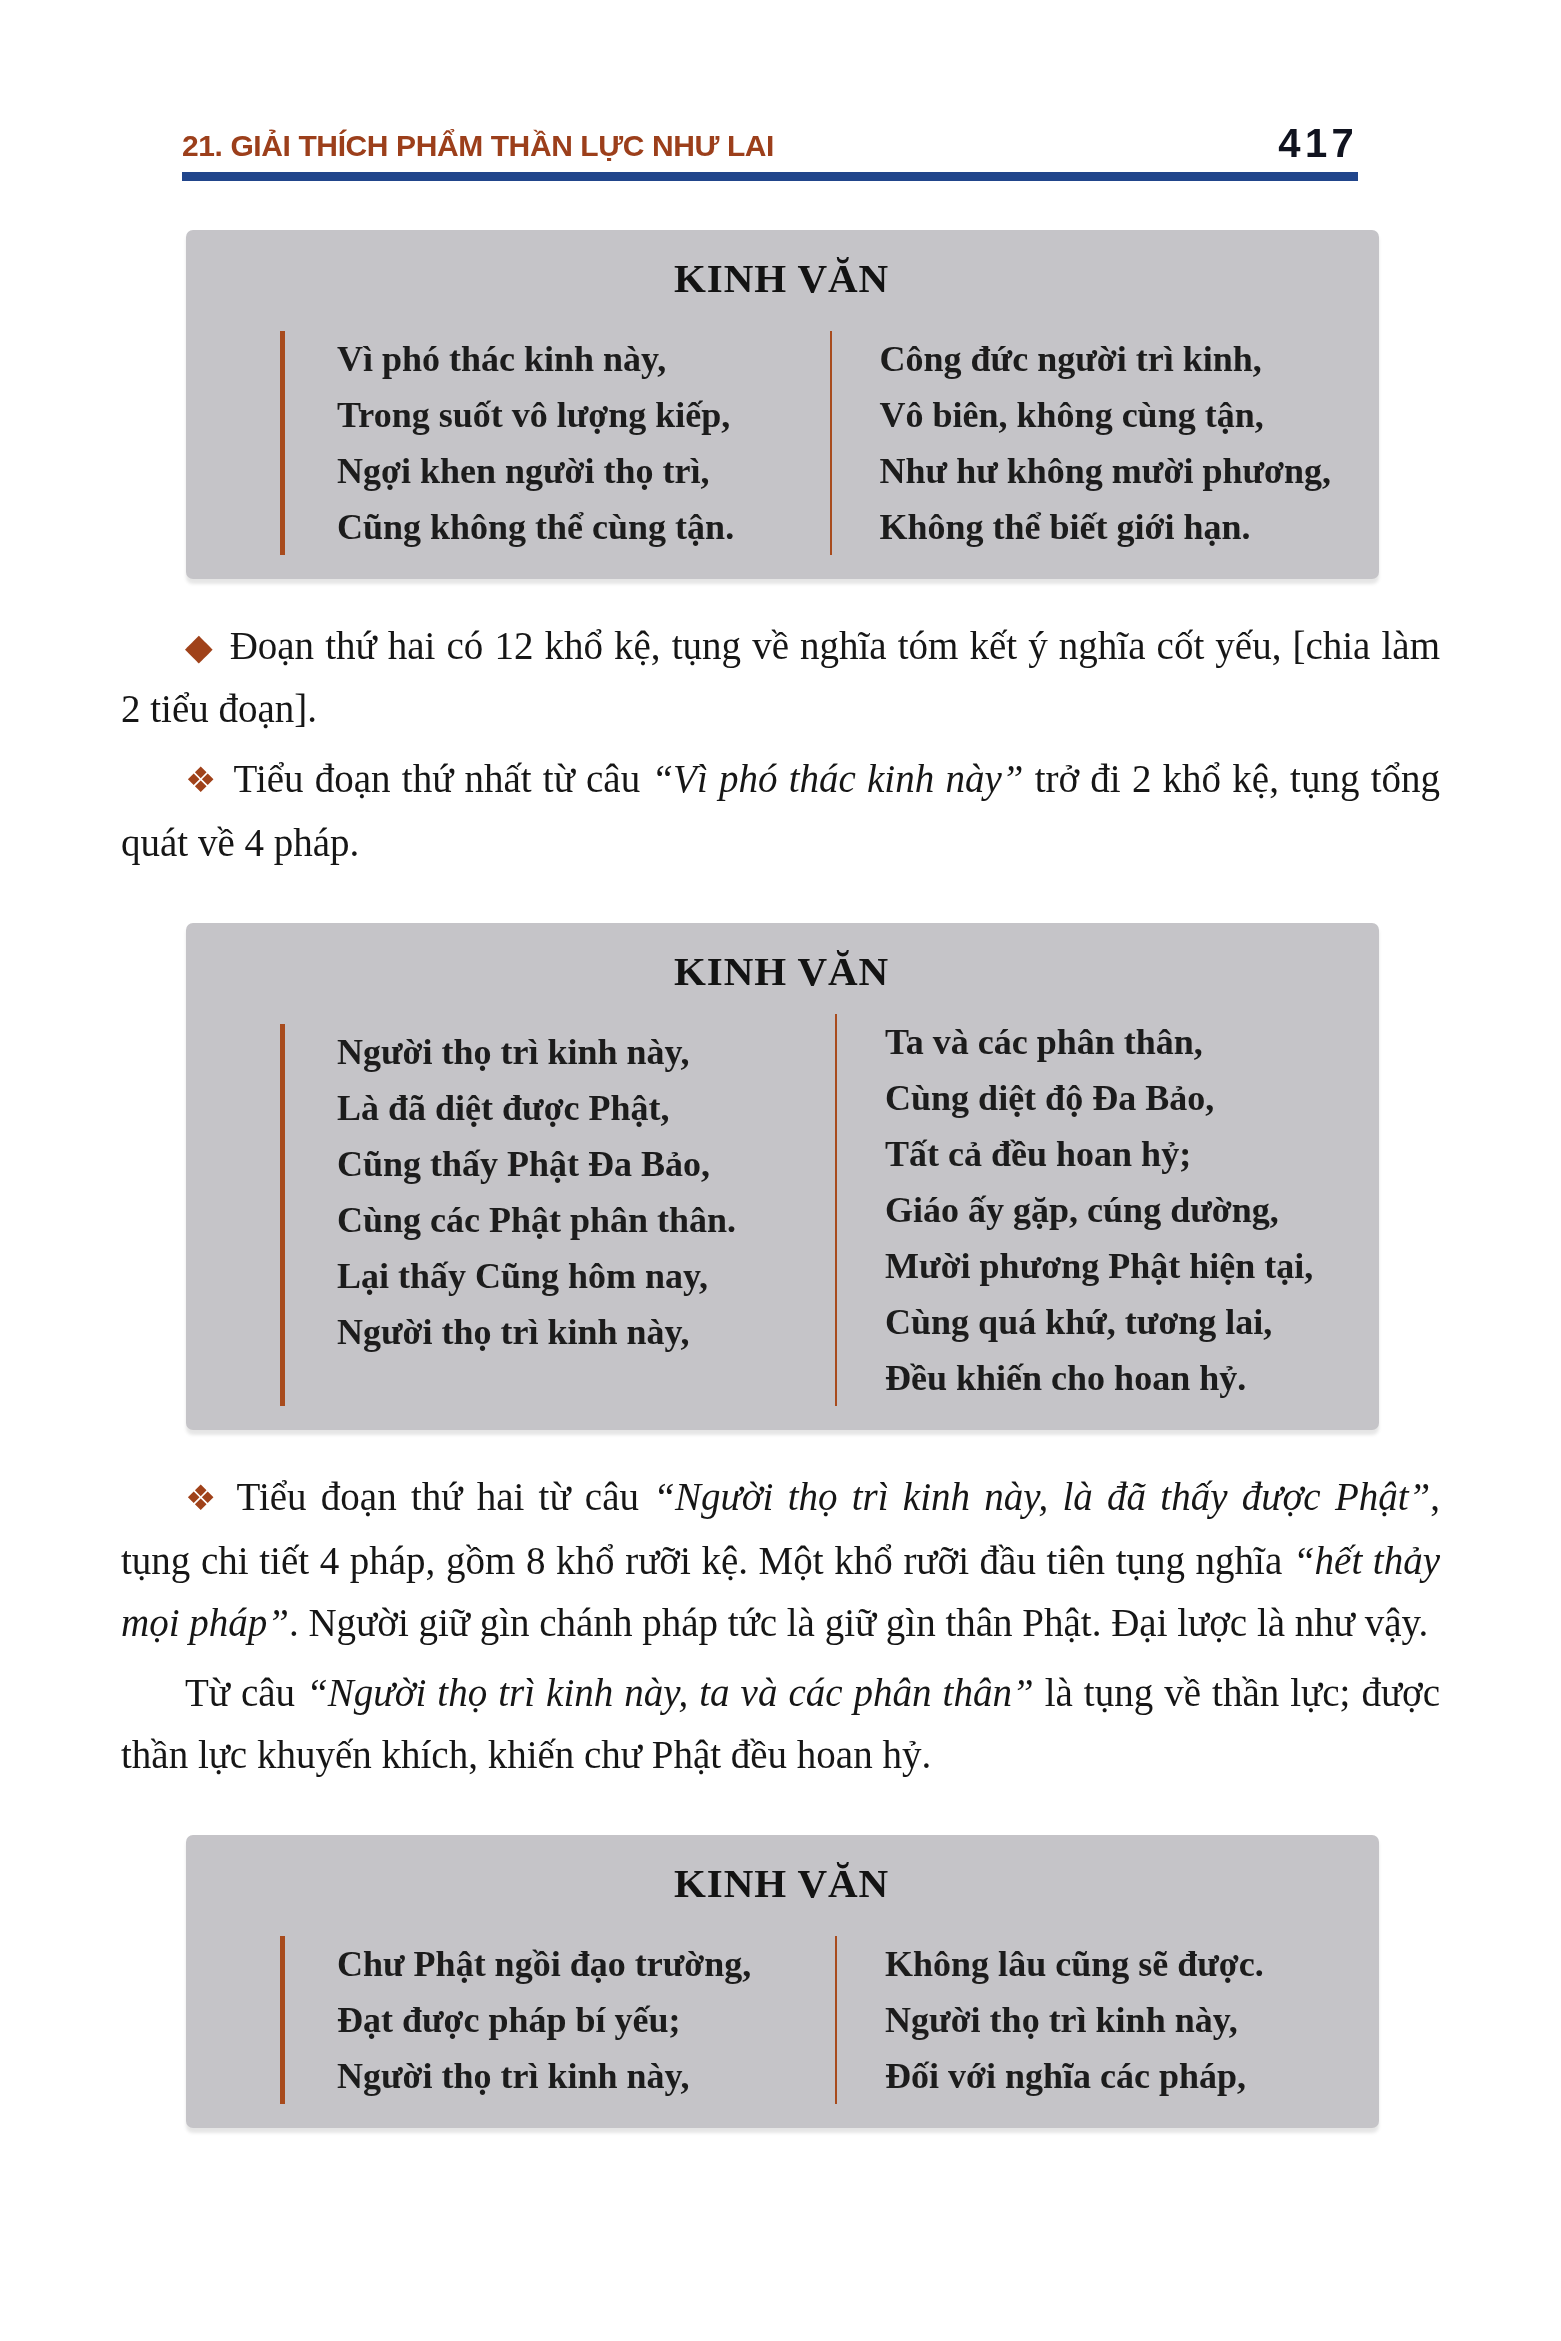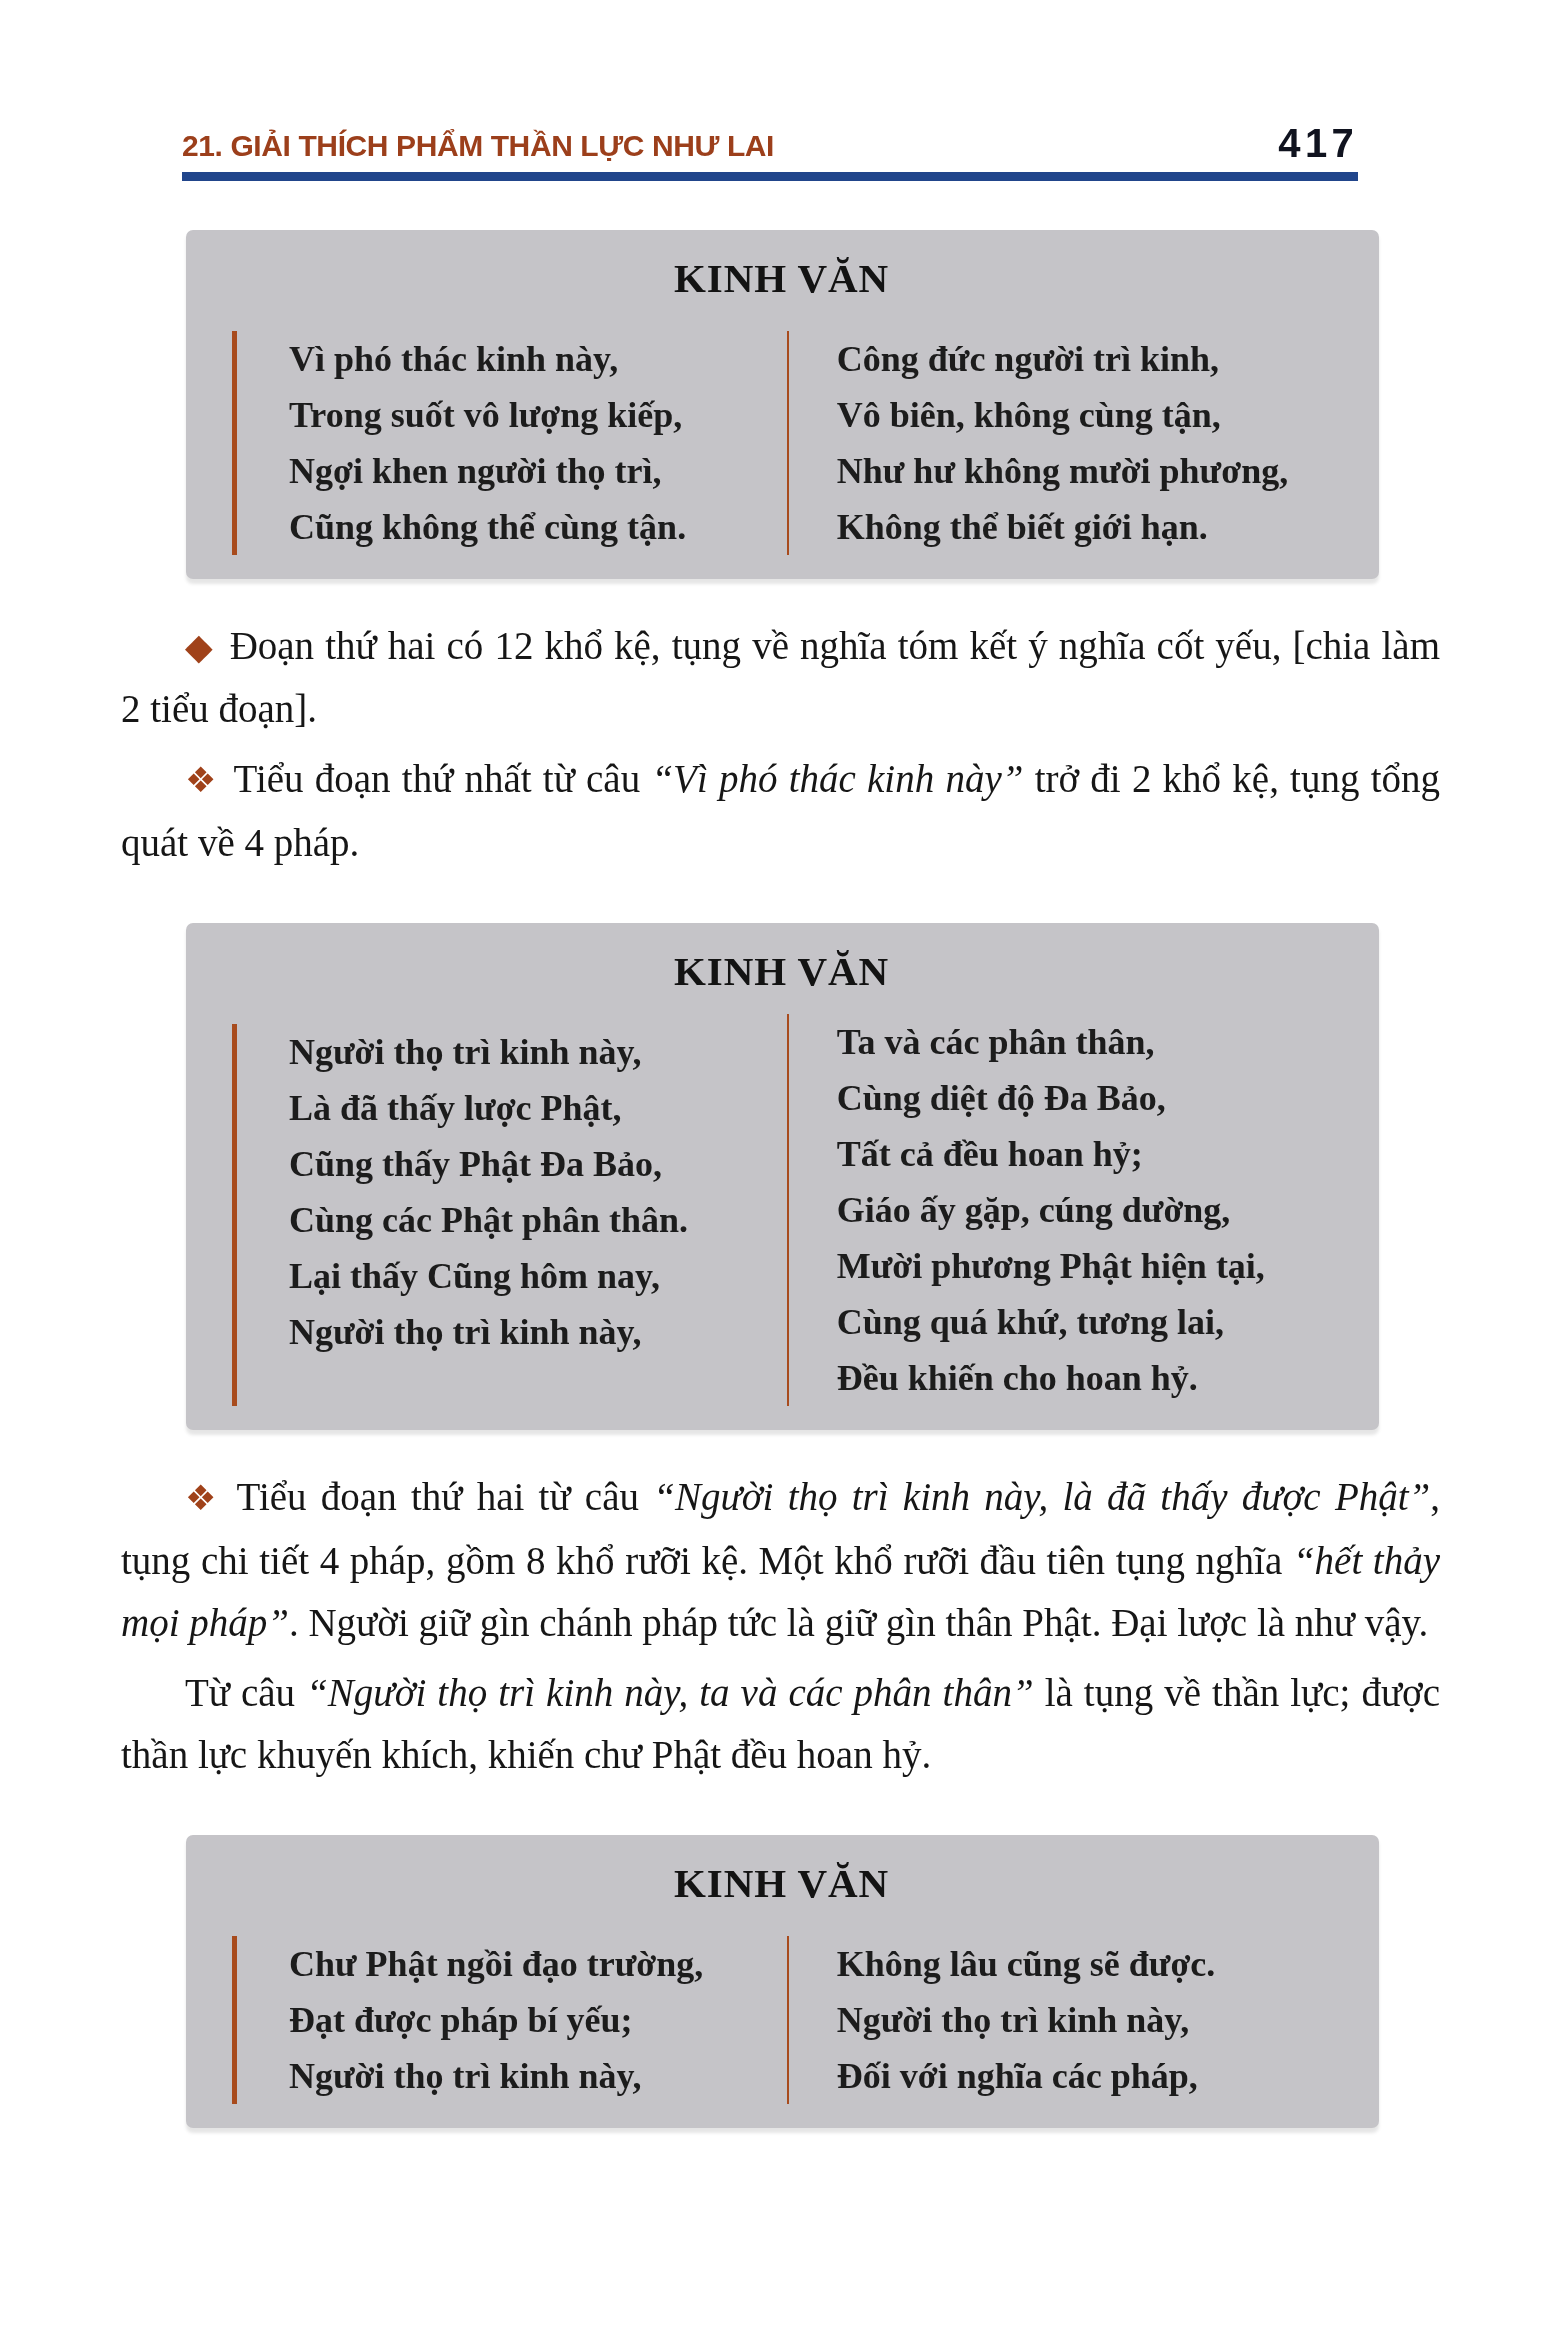--- a/index.html
+++ b/index.html
@@ -41,21 +41,21 @@
     padding:19px 48px 24px 46px;
     box-shadow:0 4.3px 3.5px rgba(0,0,0,0.10);
   }
   .kinh-title {
     margin:7px 0 0 0;
     text-align:center;
     font-weight:700; font-size:41px; line-height:1.1;
     color:#131313; letter-spacing:0.9px;
   }
   .verse-row { display:flex; margin-top:29.5px; }
-  .verse-col { width:50%; box-sizing:border-box; }
+  .verse-col { width:50%; box-sizing:border-box;margin-left:48px; }
   .verse-col-left  { border-left:5.2px solid #A84B1D; padding-left:52px; margin-right:10.4px; }
   .verse-col-right { border-left:2.6px solid #A84B1D; padding-left:48px; }
   #box-2 .verse-col-right { margin-top:-10.4px; }
   .verse-line {
     font-weight:700; font-size:36px; line-height:56px;
     color:#1c1c1c; white-space:nowrap;
   }
 
   
   .para-group { }
@@ -105,21 +105,21 @@
     <div class="para-group">
         <p class="body-para"><span class="bullet bullet-solid">◆</span><span>Đoạn thứ hai có 12 khổ kệ, tụng về nghĩa tóm kết ý nghĩa cốt yếu, [chia làm 2 tiểu đoạn].</span></p>
         <p class="body-para"><span class="bullet bullet-four">❖</span><span>Tiểu đoạn thứ nhất từ câu </span><em>“Vì phó thác kinh này”</em><span> trở đi 2 khổ kệ, tụng tổng quát về 4 pháp.</span></p>
       </div>
 
     <section class="kinh-box" id="box-2">
       <h2 class="kinh-title">KINH VĂN</h2>
       <div class="verse-row">
         <div class="verse-col verse-col-left">
             <div class="verse-line">Người thọ trì kinh này,</div>
-            <div class="verse-line">Là đã thấy lược Phật,</div>
+            <div class="verse-line">Là đã diệt được Phật,</div>
             <div class="verse-line">Cũng thấy Phật Đa Bảo,</div>
             <div class="verse-line">Cùng các Phật phân thân.</div>
             <div class="verse-line">Lại thấy Cũng hôm nay,</div>
             <div class="verse-line">Người thọ trì kinh này,</div>
           </div>
         <div class="verse-col verse-col-right">
             <div class="verse-line">Ta và các phân thân,</div>
             <div class="verse-line">Cùng diệt độ Đa Bảo,</div>
             <div class="verse-line">Tất cả đều hoan hỷ;</div>
             <div class="verse-line">Giáo ấy gặp, cúng dường,</div>

